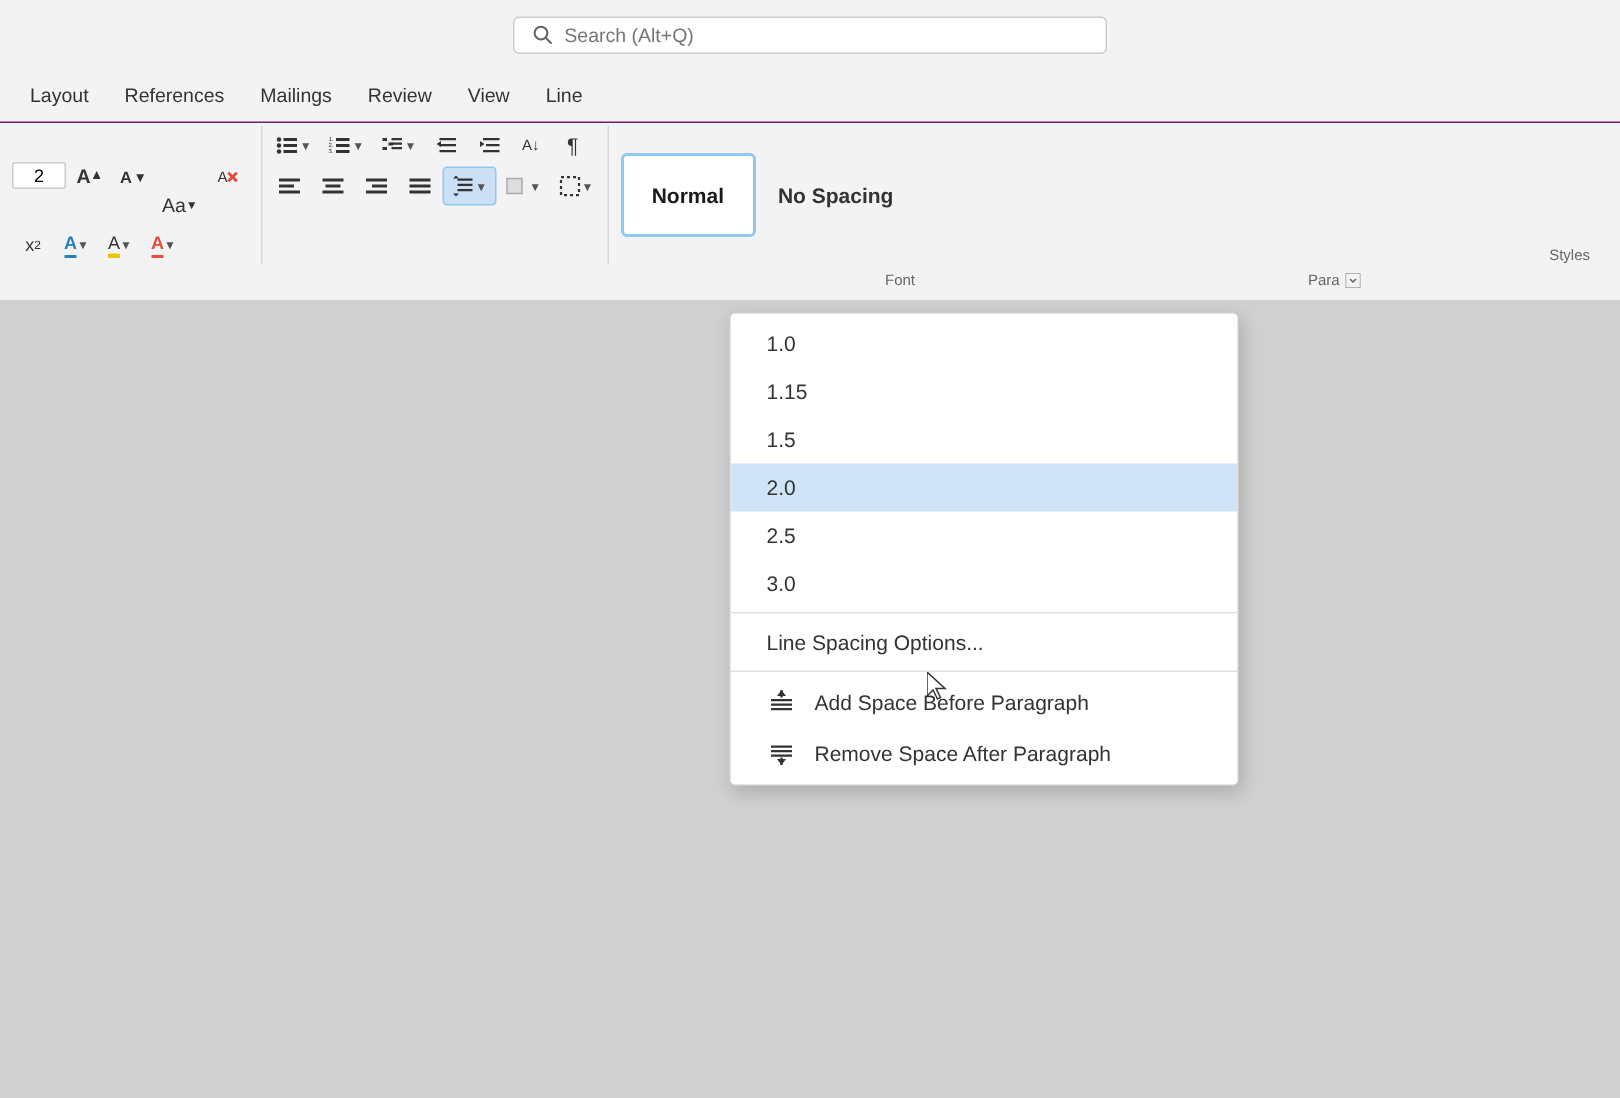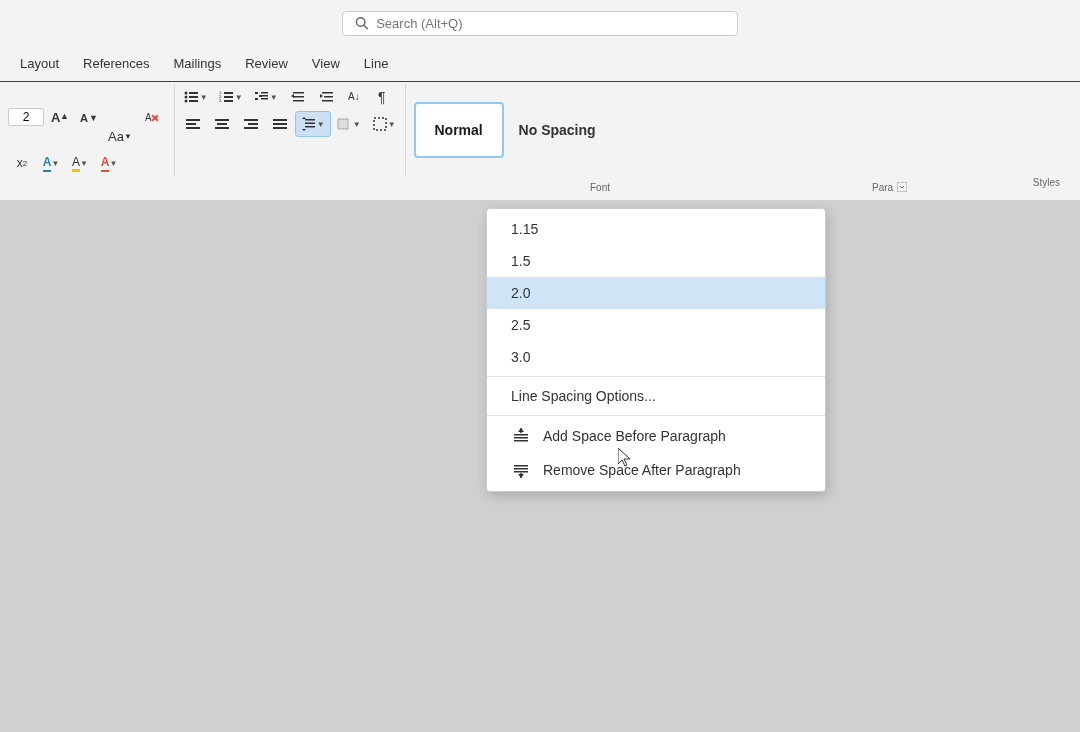--- a/index.html
+++ b/index.html
@@ -128,21 +128,21 @@
       height: 16px;
       font-size: 10px;
       color: #666;
       padding: 0 2px;
       gap: 2px;
       justify-content: flex-end;
     }
     .label-styles {
       position: absolute;
       right: 20px;
-      bottom: 8px;
+      bottom: 20px;
       font-size: 10px;
       color: #666;
     }
 
     
     .doc-area {
       background: #e8e8e8;
       flex: 1;
       height: 100%;
       position: relative;
@@ -451,20 +451,23 @@
         </svg>
     </span>
     <span class="label-styles">Styles</span>
   </div>
 </div>
 
 <div class="doc-area" style="height: calc(732px - 46px - 36px - 80px); background: #d0d0d0;"></div>
 
 <div class="dropdown-overlay">
 
+  <div class="dropdown-item">
+    <span>1.0</span>
+  </div>
 
   <div class="dropdown-item">
     <span>1.15</span>
   </div>
 
   <div class="dropdown-item">
     <span>1.5</span>
   </div>
 
   <div class="dropdown-item selected">

